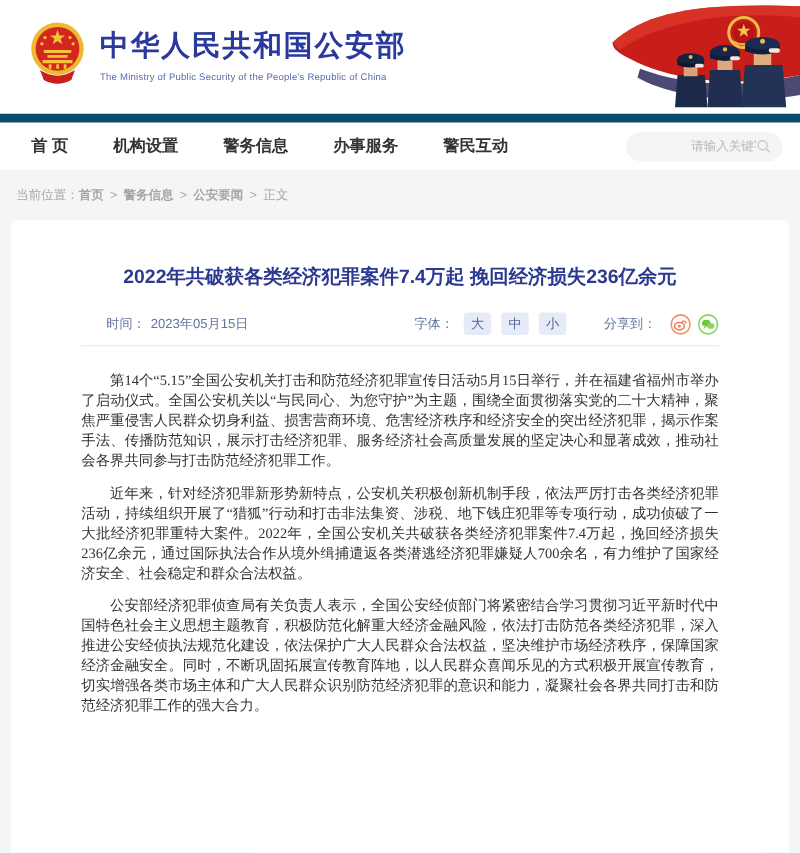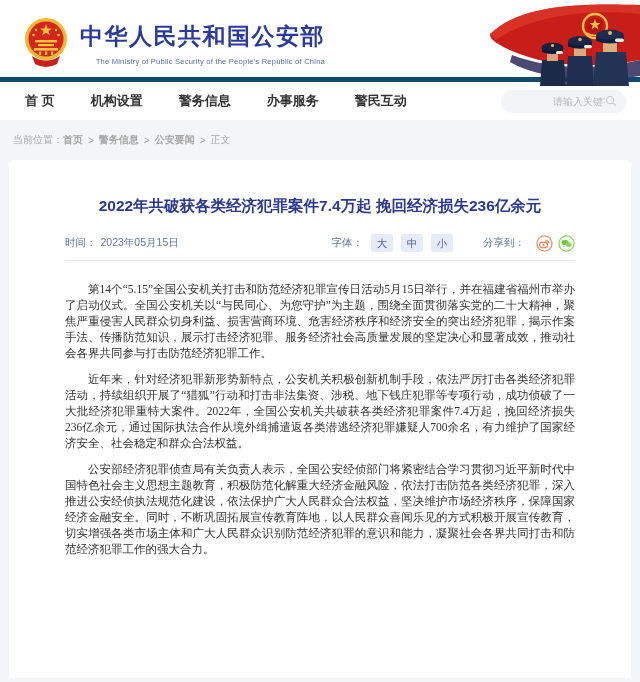--- a/index.html
+++ b/index.html
@@ -1,20 +1,20 @@
 <!DOCTYPE html>
 <html><head>
 <meta charset="utf-8">
 <style>
   * { margin:0; padding:0; box-sizing:border-box; }
   html,body { width:640px; height:682px; overflow:hidden; background:#f4f5f6;
               font-family:"Liberation Sans","DejaVu Sans",sans-serif; }
 
   
-  .header { position:relative; height:82px; background:#ffffff; border-bottom:5px solid #0c4a6e;text-align:right; }
+  .header { position:relative; height:98px; background:#ffffff; border-bottom:7px solid #0c4a6e; }
   .emblem { position:absolute; left:22px; top:16px; width:48px; height:52px; }
   .brand { position:absolute; left:80px; top:21px; }
   .brand-title { font-size:23px; font-weight:bold; color:#2a3a9c; letter-spacing:1.5px; }
   .brand-sub { margin-top:5px; font-size:7.6px; color:#5a6aa8; letter-spacing:.2px; }
   .flag-art { position:absolute; right:0; top:0; width:158px; height:86px; }
 
   
   .nav { display:flex; align-items:center; height:38px; background:#ffffff; padding:0 14px 0 25px; }
   .nav-item { font-size:13px; font-weight:600; color:#333; margin-right:36px; cursor:pointer; white-space:nowrap; }
   .search-box { margin-left:auto; display:flex; align-items:center; width:125px; height:23px;
@@ -29,21 +29,21 @@
                  font-size:10px; color:#a6a6a6; }
   .crumb-strip .sep { margin:0 5px; }
   .crumb-link { cursor:pointer;font-weight:bold; }
 
   
   .card { margin:0 9px; background:#ffffff; border-radius:5px 5px 0 0; height:518px;
           padding:32px 56px 0 56px; overflow:hidden; }
   .art-title { text-align:center; color:#2b3990; font-weight:bold; font-size:15.5px; line-height:28px; }
 
   .meta { display:flex; align-items:center; margin-top:12px; height:22px;
-          font-size:10.5px; color:#64749f; }
+          font-size:10.5px; color:#64749f;margin-left:20px; }
   .meta-time-value { margin-left:4px; }
   .meta-right { margin-left:auto; display:flex; align-items:center; }
   .font-btn { display:inline-block; width:22px; height:18px; line-height:18px; text-align:center;
               background:#e7ebf7; color:#55649e; border-radius:3px; margin-left:8px; font-size:10.5px; cursor:pointer; }
   .share-label { margin-left:30px; margin-right:6px; }
   .share-icon { width:17px; height:17px; margin-left:5px; cursor:pointer; }
 
   .divider { border-bottom:1px solid #e9eaec; margin-top:6px; }
 
   .body-text { margin-top:20px; }

